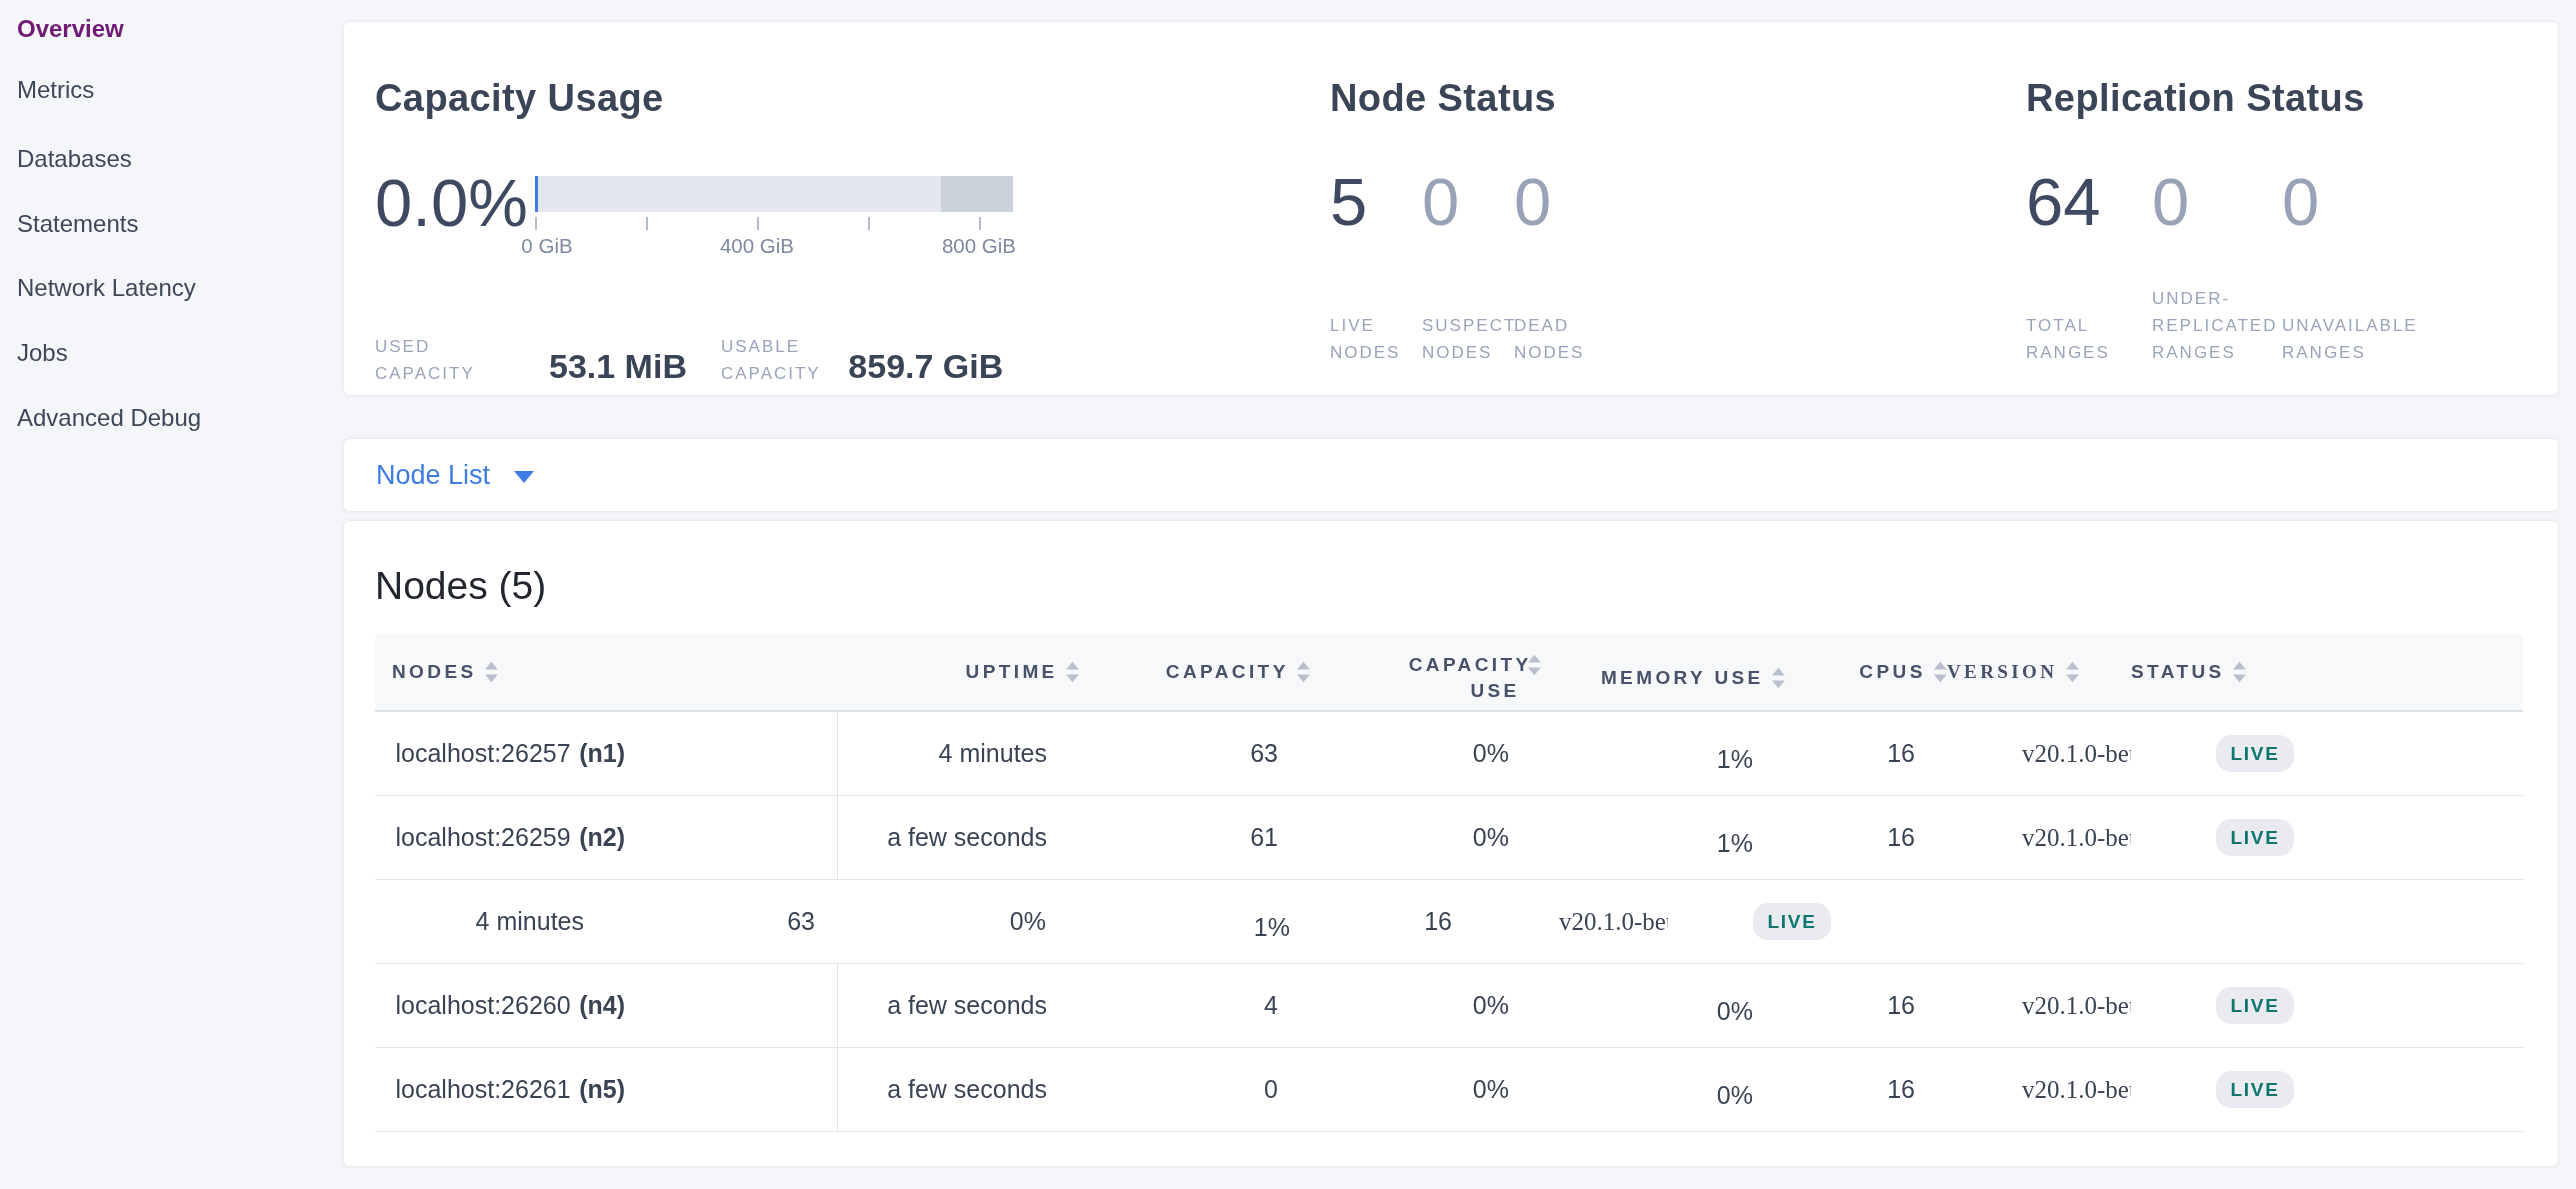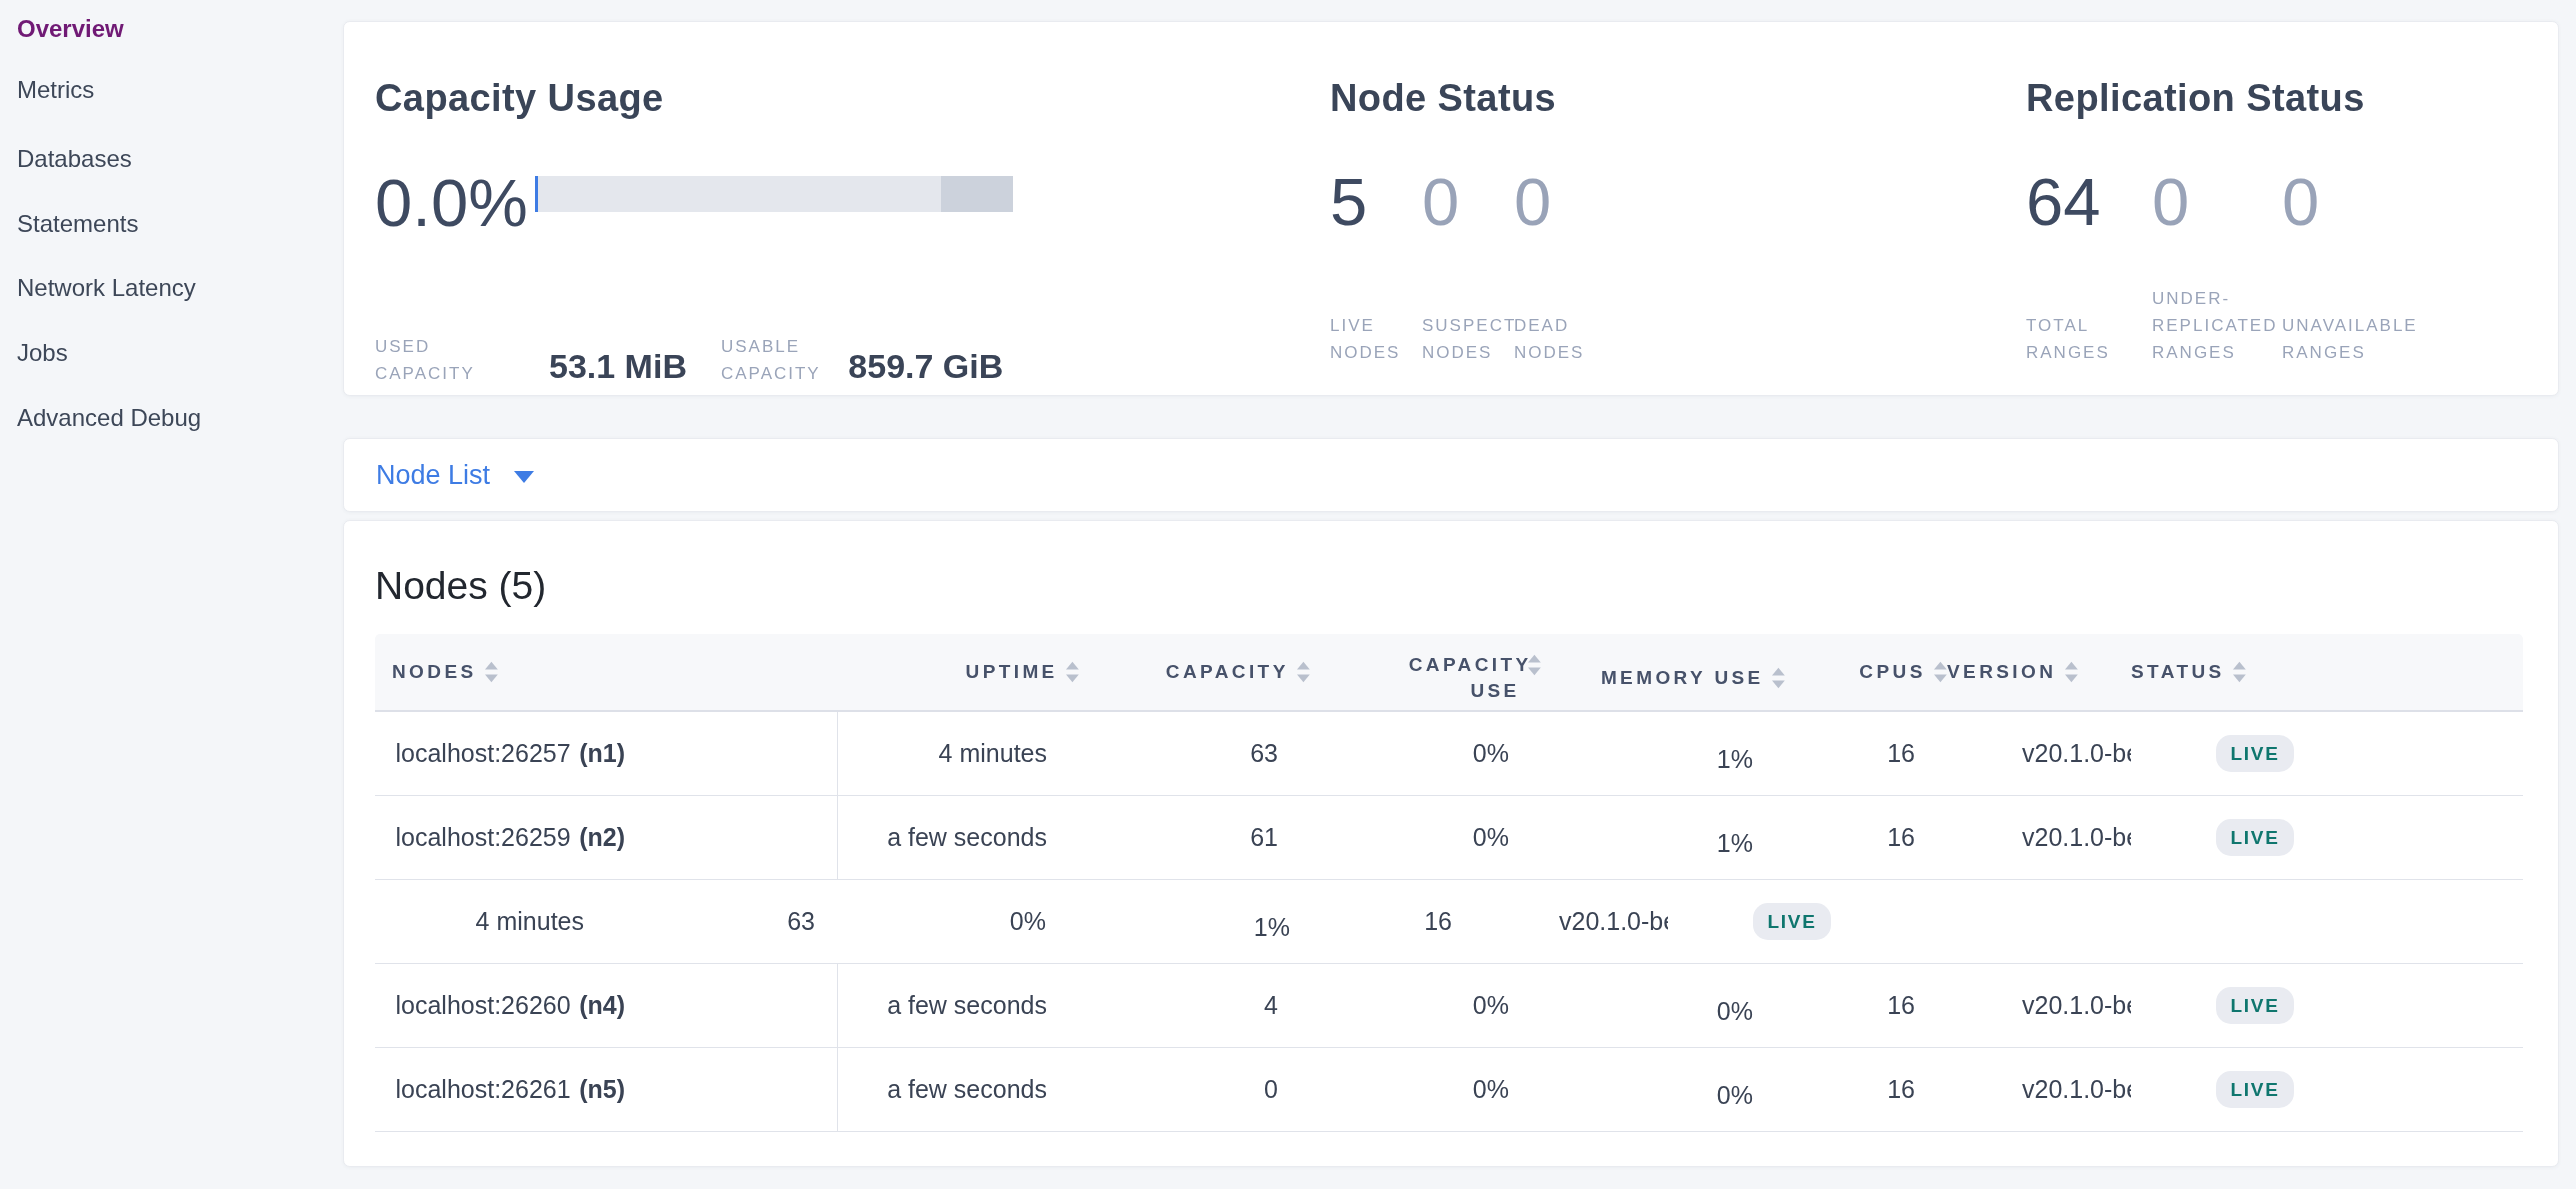--- a/index.html
+++ b/index.html
@@ -84,21 +84,21 @@
     display:flex; align-items:center;
   }
   .c-nodes   { width:463px; text-align:left; padding-left:20.5px; }
   .td.c-nodes{ align-self:stretch; display:flex; align-items:center; border-right:1.7px solid #e0e3ea; }
   .th.c-nodes{ border-right:none; padding-left:17px; justify-content:flex-start; }
   .c-uptime  { width:241px; justify-content:flex-end; text-align:right; }
   .c-replicas{ width:231px; justify-content:flex-end; text-align:right; }
   .c-capuse  { width:231px; justify-content:flex-end; text-align:right; }
   .c-memuse  { width:244px; justify-content:flex-end; text-align:right;margin-top:12px; }
   .c-cpus    { width:162px; justify-content:flex-end; text-align:right; }
-  .c-version { width:184px; justify-content:flex-start; text-align:right; }
+  .c-version { width:184px; justify-content:flex-start; text-align:right;font-family:Liberation Serif, serif; }
   .th.c-version { padding-left:0; }
   .td.c-version { padding-left:75px; white-space:nowrap; overflow:hidden; }
   .c-status  { width:391px; justify-content:flex-start; text-align:left; }
   .td.c-uptime,.td.c-replicas,.td.c-capuse,.td.c-memuse,.td.c-cpus { padding-right:32px; }
   .node-id { font-weight:700; margin-left:8.5px; }
   .sort { margin-left:8.5px; flex:0 0 auto; display:inline-block; }
   .th.two-line { align-items:flex-start; padding-top:12px; }
   .th.two-line .hdr-text { text-align:right; line-height:25.6px; }
   .th.two-line .sort { margin-top:1.7px; }
   .badge {
@@ -125,20 +125,30 @@
   <section class="card" id="card-summary">
 
     <h2 class="section-title" style="left:31px">Capacity Usage</h2>
     <div class="big-number" id="cap-percent">0.0%</div>
 
     <div class="cap-bar-wrap">
       <div class="cap-bar">
         <div class="cap-bar-dark" style="width:15%"></div>
         <div class="cap-bar-used" style="width:3.4px"></div>
       </div>
+      <div class="cap-axis">
+        <div class="tick" style="left:0"></div>
+        <div class="tick" style="left:111px"></div>
+        <div class="tick" style="left:222px"></div>
+        <div class="tick" style="left:333px"></div>
+        <div class="tick" style="left:444px"></div>
+        <div class="tick-label" style="left:12px">0 GiB</div>
+        <div class="tick-label" style="left:222px">400 GiB</div>
+        <div class="tick-label" style="left:444px">800 GiB</div>
+      </div>
     </div>
 
     <div class="cap-stats">
       <div class="cap-stat-pair">
         <div class="stat-label" style="width:130px">USED CAPACITY</div>
         <div class="stat-value" style="margin-left:44px; margin-bottom:3.4px">53.1 MiB</div>
       </div>
       <div class="cap-stat-pair" style="margin-left:34px">
         <div class="stat-label" style="width:124px">USABLE CAPACITY</div>
         <div class="stat-value" style="margin-left:3.4px; margin-bottom:3.4px">859.7 GiB</div>

